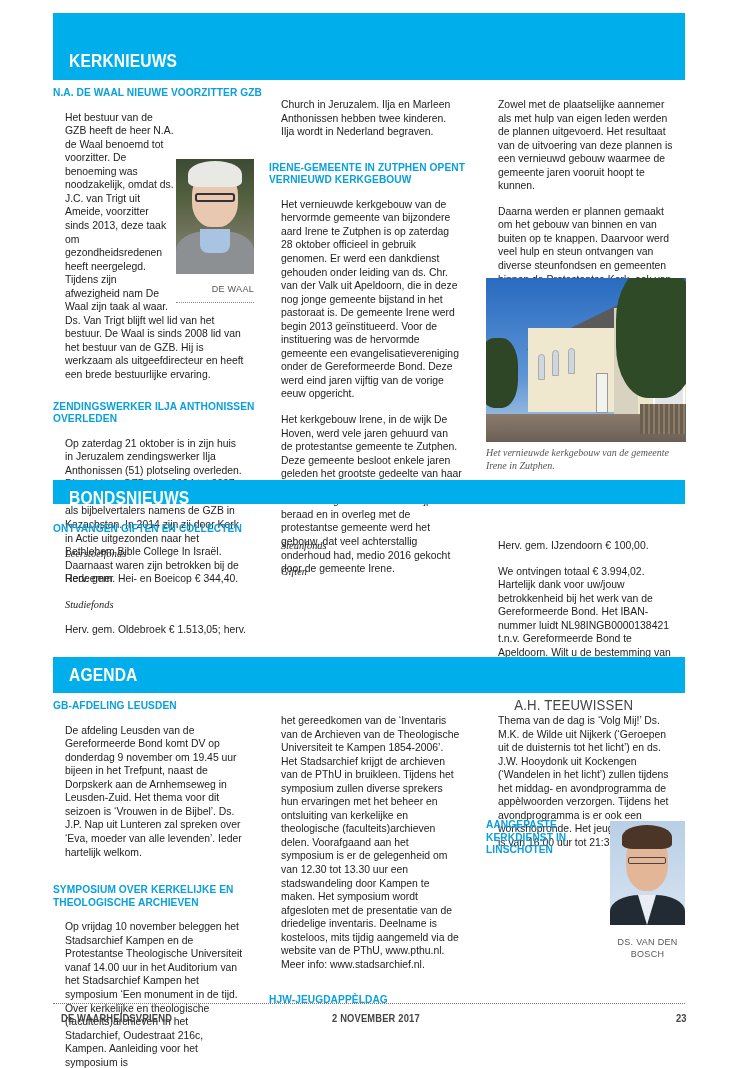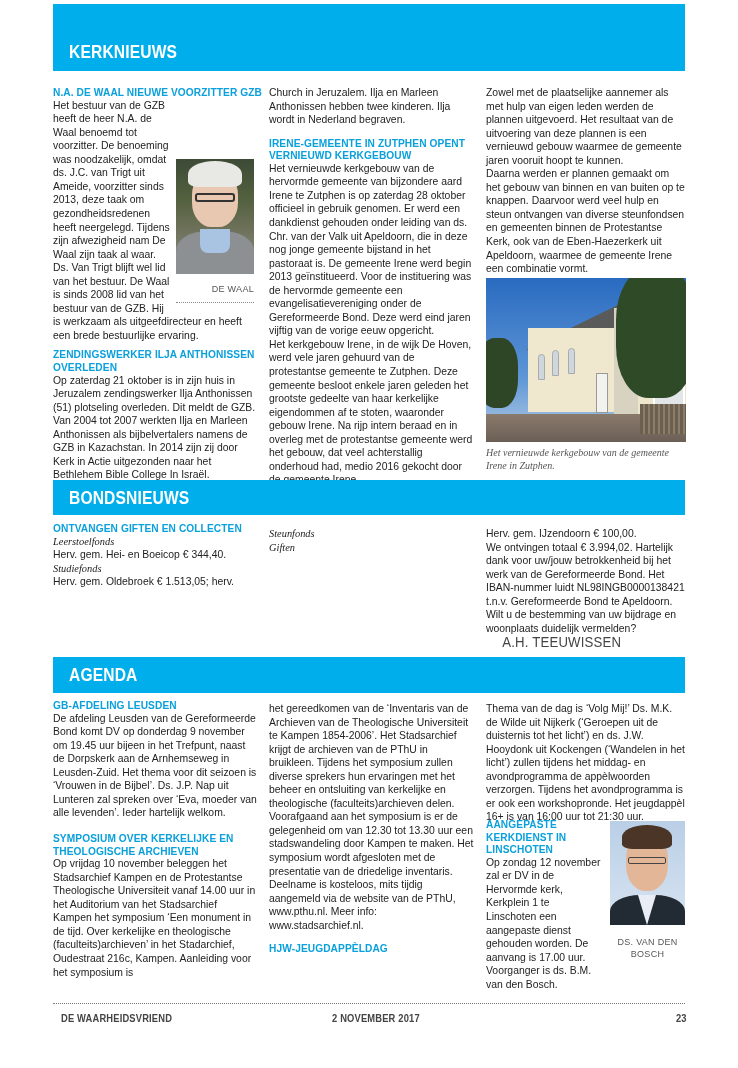--- a/index.html
+++ b/index.html
@@ -5,26 +5,26 @@
   * { box-sizing: border-box; margin: 0; padding: 0; }
   html, body { width: 738px; height: 1068px; background: #ffffff; overflow: hidden; }
   body { position: relative; font-family: "Liberation Sans", sans-serif; color: #222; }
 
   .band {
     position: absolute; left: 53px; width: 632px; background: #00aeeb;
     color: #fff; font-family: "Liberation Sans", sans-serif; font-weight: bold;
     font-size: 19px; letter-spacing: 0.2px; transform-origin: left;
   }
   .band span { display: inline-block; transform: scaleX(0.82); transform-origin: left; }
-  #band-kerk { top: 4px; height: 67px; padding: 37px 0 0 16px; text-decoration: underline; }
-  #band-bonds { top: 480px; height: 35px; padding: 7px 0 0 16px; }
+  #band-kerk { top: 13px; height: 67px; padding: 37px 0 0 16px; text-decoration: underline; }
+  #band-bonds { top: 480px; height: 24px; padding: 7px 0 0 16px; }
   #band-agenda { top: 657px; height: 36px; padding: 7px 0 0 16px; }
 
   .col { position: absolute; font-size: 10.4px; line-height: 13.55px; color: #222; }
-  .col p { margin: 0; }
+  .col p { margin: 12px; }
   .h {
     color: #0aa0dc; font-weight: bold; font-size: 11.3px; line-height: 12.6px;
     letter-spacing: 0.1px; text-transform: uppercase;
     display: block; transform: scaleX(0.9); transform-origin: left;
     white-space: nowrap;
   }
   .gap { height: 10px; }
   .it { font-style: italic; font-family: "Liberation Serif", serif; font-size: 10.4px; }
 
   
@@ -187,21 +187,20 @@
   <div class="gap" style="height:10px;"></div>
   <span class="h">HJW-JEUGDAPPÈLDAG</span>
 </div>
 
 <div id="a3" class="col">
   <p>Thema van de dag is ‘Volg Mij!’ Ds. M.K. de Wilde uit Nijkerk (‘Geroepen uit de duisternis tot het licht’) en ds. J.W. Hooydonk uit Kockengen (‘Wandelen in het licht’) zullen tijdens het middag- en avondprogramma de appèlwoorden verzorgen. Tijdens het avondprogramma is er ook een workshopronde. Het jeugdappèl 16+ is van 16:00 uur tot 21:30 uur.</p>
 </div>
 
 <div id="a3b" class="col">
   <span class="h" style="white-space:normal;width:110px;">AANGEPASTE KERKDIENST IN LINSCHOTEN</span>
-  <p>Op zondag 12 november zal er DV in de Hervormde kerk, Kerkplein 1 te Linschoten een aangepaste dienst gehouden worden. De aanvang is 17.00 uur. Voorganger is ds. B.M. van den Bosch.</p>
 </div>
 
 <div class="photo-bosch">
   <div class="suit"></div>
     <div class="shirt"></div>
     <div class="head"></div>
     <div class="hair"></div>
     <div class="glasses"></div>
 </div>
 <div class="cap-bosch">DS. VAN DEN BOSCH</div>

